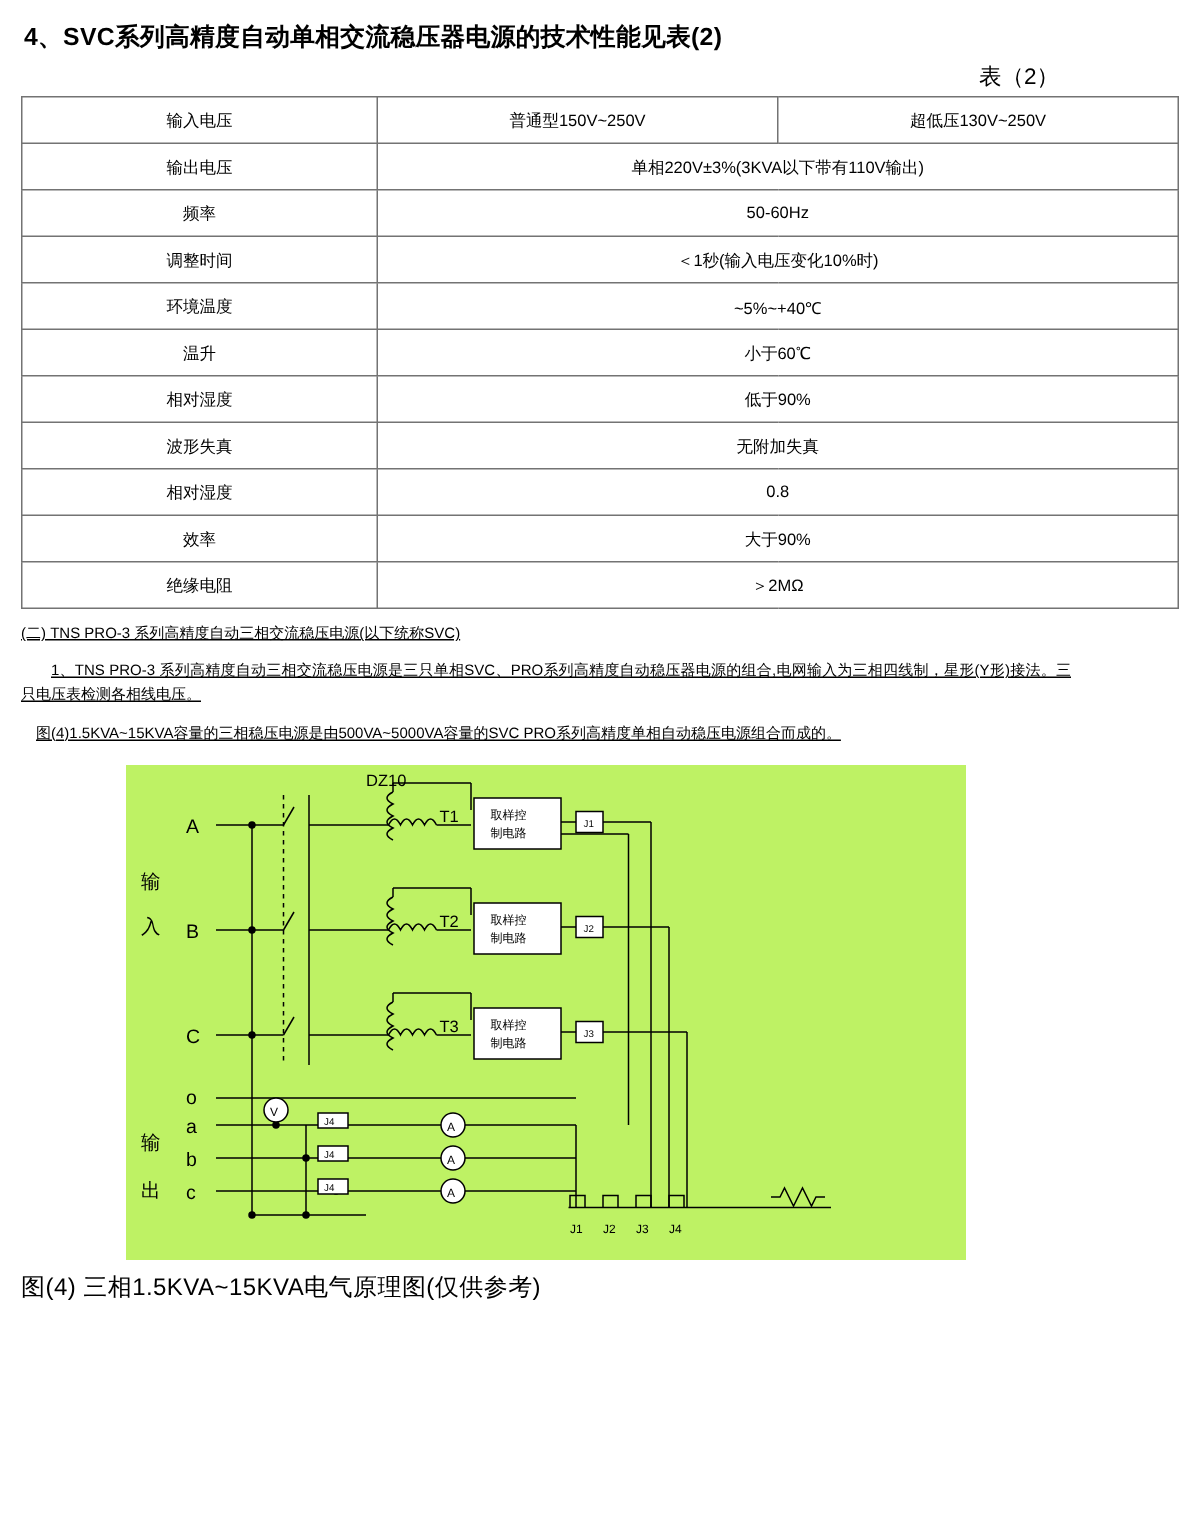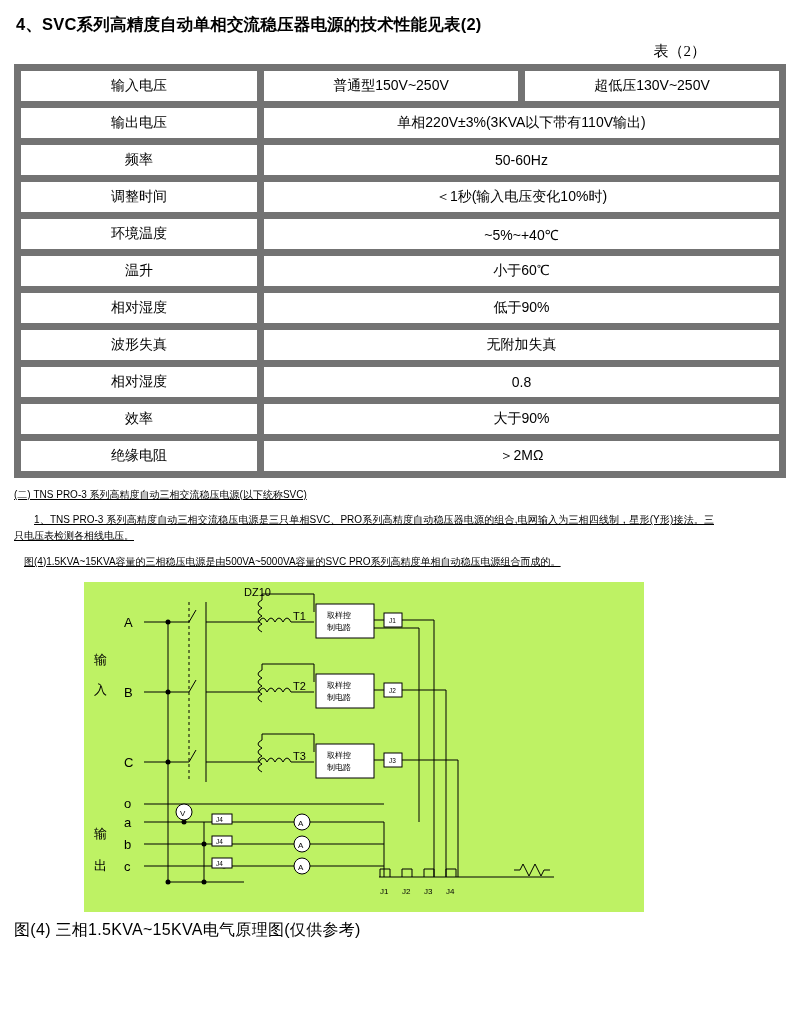--- a/index.html
+++ b/index.html
@@ -23,32 +23,31 @@
   .section-heading {
     font-size: 16.5px;
     font-weight: 600;
     letter-spacing: 0.2px;
     margin: 4px 0 6px 2px;
   }
   .table-caption {
     text-align: right;
     font-size: 15px;
     margin: 0 8px 3px 0;
-    font-family: Liberation Serif, serif;
   }
   table.spec {
     border-collapse: collapse;
     width: 772px;
     margin: 0 auto;
     table-layout: fixed;
   }
   table.spec td {
-    border: 7px solid #737373;
+    border: 1px solid #737373;
     height: 28px;
-    font-size: 14px;
+    font-size: 11px;
     text-align: center;
     vertical-align: middle;
     padding: 1px 2px;
   }
   table.spec td.label {
     width: 232px;
   }
   .para {
     font-size: 10px;
     line-height: 1.62;

